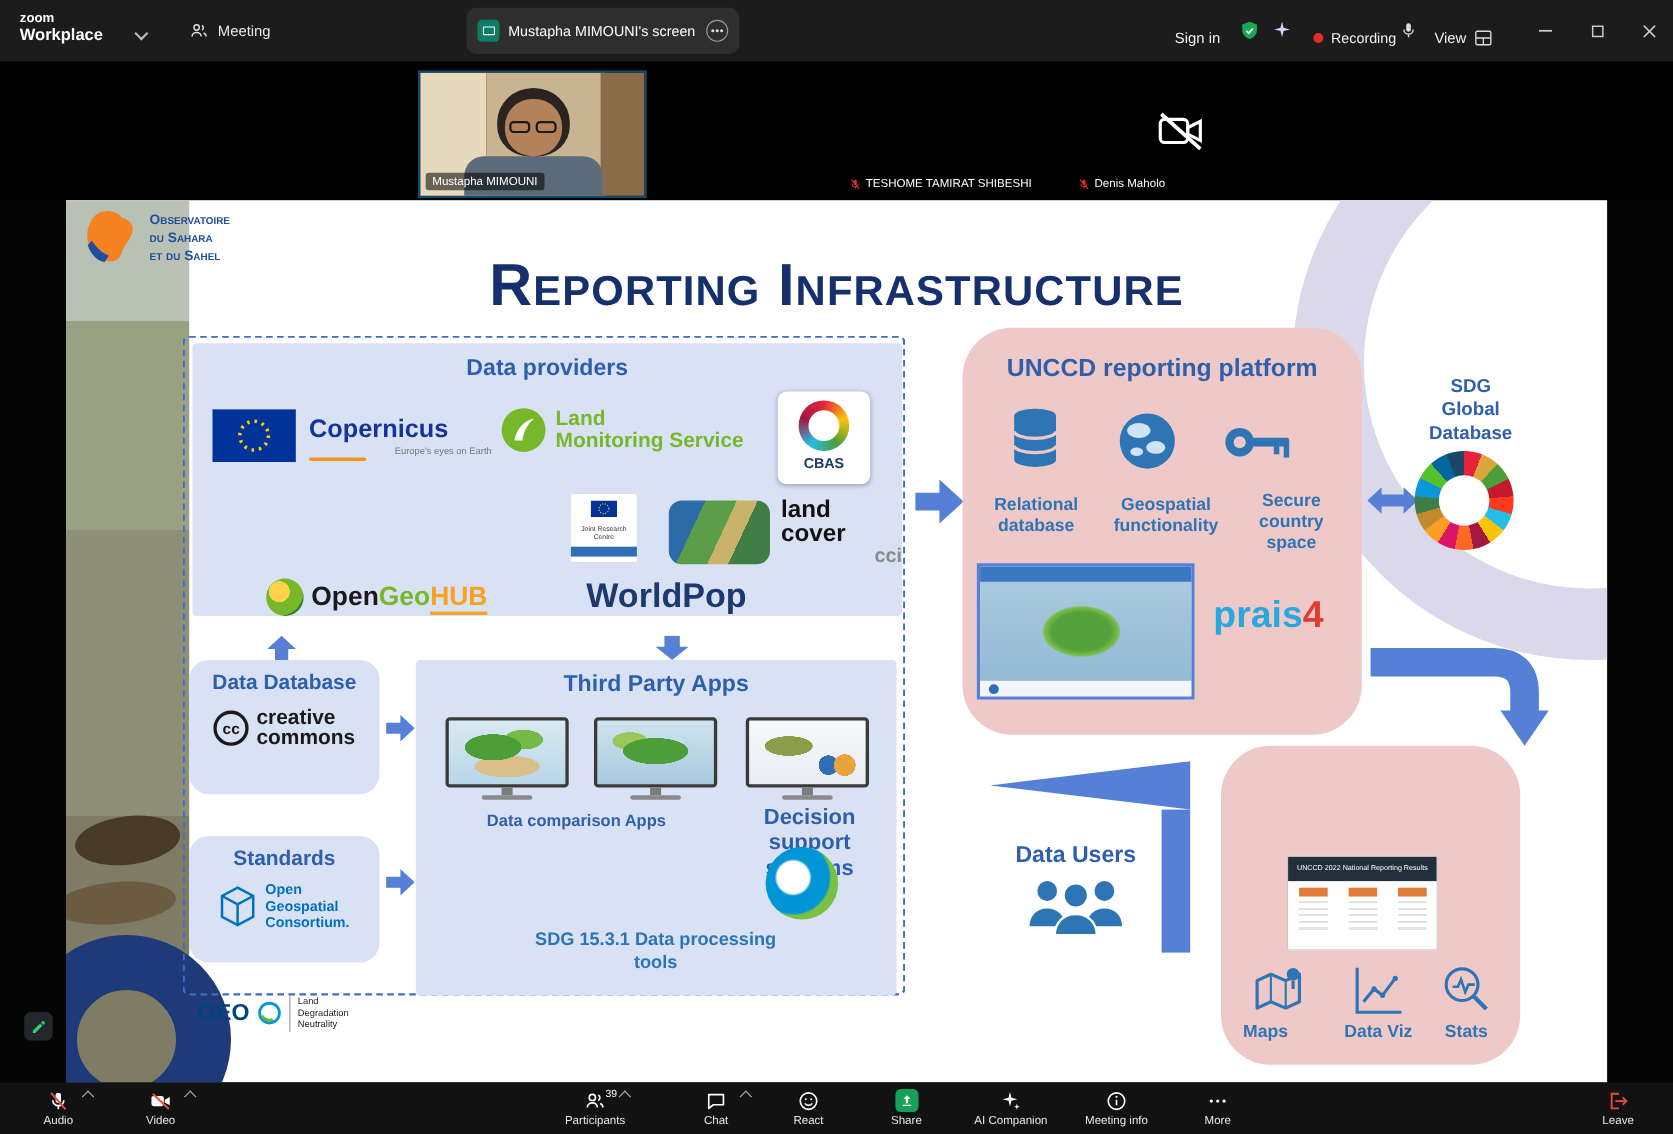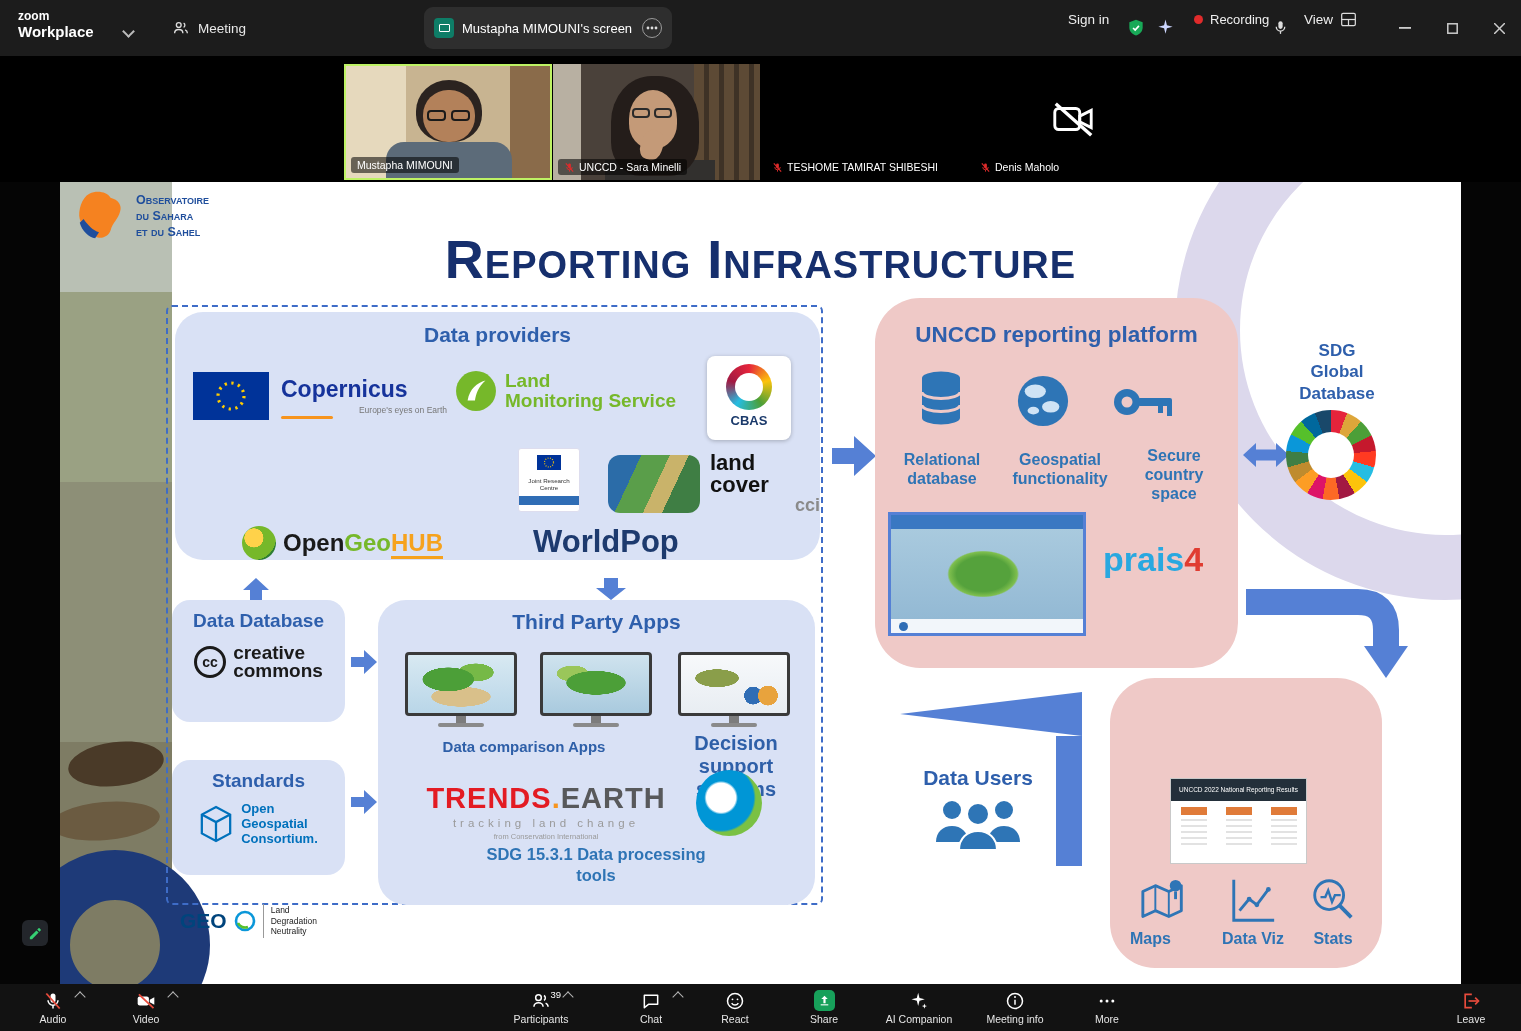--- a/index.html
+++ b/index.html
@@ -12,36 +12,36 @@
   .titlebar { position:absolute; left:0; top:0; width:1521px; height:56px; background:#1c1c1c; }
   .brand { position:absolute; left:18px; top:9px; color:#fff; }
   .brand .b1 { font-size:12px; font-weight:700; line-height:14px; }
   .brand .b2 { font-size:15px; font-weight:600; line-height:18px; }
   .chev { width:9px; height:9px; border-right:2px solid #bbb; border-bottom:2px solid #bbb; transform:rotate(45deg); display:inline-block; }
   .ttab { position:absolute; top:0; height:56px; display:flex; align-items:center; gap:8px; color:#e8e8e8; font-size:13.5px; cursor:pointer; }
   .sharetab { position:absolute; left:424px; top:7px; width:248px; height:42px; background:#2e2e2e; border-radius:9px; display:flex; align-items:center; gap:8px; padding:0 10px; color:#fff; font-size:13px; cursor:pointer; }
   .tab-ava { width:20px; height:20px; border-radius:4px; background:#0e7d67; display:flex; align-items:center; justify-content:center; flex:none; }
   .tab-ava i { display:block; width:11px; height:8px; border:1.5px solid #fff; border-radius:1px; }
   .tab-more { margin-left:auto; width:20px; height:20px; border:1.5px solid #9a9a9a; border-radius:50%; display:flex; align-items:center; justify-content:center; flex:none; }
-  .tright { position:absolute; top:0; height:39px; display:flex; align-items:center; color:#eee; font-size:13.5px; }
+  .tright { position:absolute; top:15px; height:39px; display:flex; align-items:center; color:#eee; font-size:13.5px; }
   .winbtn { position:absolute; top:14px; width:30px; height:28px; display:flex; align-items:center; justify-content:center; cursor:pointer; }
 
   
   .strip { position:absolute; left:0; top:56px; width:1521px; height:126px; background:#000; }
   .tile { position:absolute; top:8px; height:116px; background:#0b0b0b; overflow:hidden; cursor:pointer; }
-  .tile.speaking { border:2px solid #bef264; }
+  .tile.speaking { border:2px solid #0c4a6e;margin-left:36px; }
   .pill { position:absolute; left:5px; bottom:5px; background:rgba(0,0,0,.55); color:#fff; font-size:10.5px; padding:2px 6px; border-radius:3px; display:flex; align-items:center; gap:4px; z-index:3; white-space:nowrap; }
 
   
   .stage { position:absolute; left:0; top:182px; width:1521px; height:802px; background:#050505; }
   .slide { position:absolute; left:60px; top:0; width:1401px; height:802px; background:#fff; overflow:hidden; }
   .slide > * { position:absolute; z-index:1; }
   .decor { z-index:0 !important; }
 
-  .bluebox { background:#d9e1f5; border-radius:28px; }
+  .bluebox { background:#d9e1f5; border-radius:4px; }
   .pinkbox { background:#efc9c7; border-radius:45px; }
   .bhead { text-align:center; font-weight:700; color:#2e5fac; }
   .flabel { text-align:center; font-weight:700; color:#2e74b5; font-size:16px; line-height:1.2; }
 
   .monitor .mscreen { width:112px; height:64px; border:3px solid #3a3a3a; border-radius:4px; }
   .monitor .mneck { width:10px; height:7px; background:#7c7c7c; margin:0 auto; }
   .monitor .mbase { width:46px; height:4px; background:#8a8a8a; margin:0 auto; border-radius:2px; }
   .map1 { background: radial-gradient(26px 12px at 38% 42%, #4c9f38 98%, transparent), radial-gradient(18px 9px at 64% 30%, #76b947 98%, transparent), radial-gradient(30px 10px at 50% 72%, #d9c08a 98%, transparent), linear-gradient(#d8e9f2,#b9d6e8); }
   .map2 { background: radial-gradient(30px 12px at 50% 48%, #4c9f38 98%, transparent), radial-gradient(16px 8px at 28% 32%, #9ac65a 98%, transparent), linear-gradient(#cfe3ee,#a9cade); }
   .map3 { background: radial-gradient(10px 10px at 82% 70%, #e8a33d 98%, transparent), radial-gradient(9px 9px at 68% 70%, #2f6db5 98%, transparent), radial-gradient(22px 9px at 34% 40%, #8a9e4a 98%, transparent), linear-gradient(#f7f9fb,#e8edf2); }
@@ -149,39 +149,20 @@
       <div class="abs" style="position:absolute;left:40px;top:76px;width:126px;height:40px;background:#5c6b79;border-radius:18px 18px 0 0;"></div>
       <div class="abs" style="position:absolute;left:70px;top:14px;width:66px;height:62px;background:#2b2320;border-radius:50% 50% 44% 44%;"></div>
       <div class="abs" style="position:absolute;left:77px;top:24px;width:52px;height:52px;background:#b3815a;border-radius:48%;"></div>
       <div class="abs" style="position:absolute;left:81px;top:44px;width:19px;height:11px;border:2px solid #1a1a1a;border-radius:4px;"></div>
       <div class="abs" style="position:absolute;left:105px;top:44px;width:19px;height:11px;border:2px solid #1a1a1a;border-radius:4px;"></div>
       <div class="pill">
           <span>Mustapha MIMOUNI</span>
         </div>
     </div>
 
-    <div class="tile" style="left:553px;width:207px;background:#4a413a;">
-      <div class="abs" style="position:absolute;left:0;top:0;width:28px;height:116px;background:#b8b0a2;"></div>
-      <div class="abs" style="position:absolute;right:0;top:0;width:66px;height:116px;background:repeating-linear-gradient(90deg,#5d4a35 0 10px,#3e3226 10px 15px);"></div>
-      <div class="abs" style="position:absolute;left:52px;top:96px;width:110px;height:20px;background:#32302e;"></div>
-      <div class="abs" style="position:absolute;left:58px;top:12px;width:88px;height:100px;background:#241d1a;border-radius:46% 46% 34% 34%;"></div>
-      <div class="abs" style="position:absolute;left:76px;top:26px;width:48px;height:58px;background:#c49a78;border-radius:50% 50% 42% 42%;"></div>
-      <div class="abs" style="position:absolute;left:79px;top:44px;width:18px;height:10px;border:2px solid #2a2a2a;border-radius:4px;"></div>
-      <div class="abs" style="position:absolute;left:101px;top:44px;width:18px;height:10px;border:2px solid #2a2a2a;border-radius:4px;"></div>
-      <div class="abs" style="position:absolute;left:88px;top:66px;width:22px;height:30px;background:#c49a78;border-radius:40%;transform:rotate(18deg);"></div>
-      <div class="pill">
-        <svg width="11" height="11" viewBox="0 0 24 24">
-            <rect x="9" y="3" width="6" height="11" rx="3" fill="#e02b2b"></rect>
-            <path d="M6 11a6 6 0 0 0 12 0" stroke="#e02b2b" stroke-width="2" fill="none"></path>
-            <line x1="12" y1="17" x2="12" y2="21" stroke="#e02b2b" stroke-width="2"></line>
-            <line x1="4" y1="3" x2="20" y2="21" stroke="#e02b2b" stroke-width="2.4"></line>
-          </svg>
-        <span>UNCCD - Sara Minelli</span>
-      </div>
-    </div>
 
     <div class="tile" style="left:761px;width:207px;background:#000;">
       <div class="pill">
         <svg width="11" height="11" viewBox="0 0 24 24">
             <rect x="9" y="3" width="6" height="11" rx="3" fill="#e02b2b"></rect>
             <path d="M6 11a6 6 0 0 0 12 0" stroke="#e02b2b" stroke-width="2" fill="none"></path>
             <line x1="12" y1="17" x2="12" y2="21" stroke="#e02b2b" stroke-width="2"></line>
             <line x1="4" y1="3" x2="20" y2="21" stroke="#e02b2b" stroke-width="2.4"></line>
           </svg>
         <span>TESHOME TAMIRAT SHIBESHI</span>
@@ -330,27 +311,20 @@
           </div>
         <div class="monitor" style="position:absolute;left:300px;top:52px;">
             <div class="mscreen map3"></div>
             <div class="mneck"></div>
             <div class="mbase"></div>
           </div>
 
         <div style="position:absolute;left:16px;top:138px;width:260px;text-align:center;font-size:15px;font-weight:700;color:#2e5fa8;">Data comparison Apps</div>
         <div style="position:absolute;left:288px;top:132px;width:140px;text-align:center;font-size:20px;font-weight:700;color:#2e5fa8;line-height:1.15;">Decision support systems</div>
 
-        <div style="position:absolute;left:40px;top:182px;width:256px;text-align:center;">
-          <div style="font-size:29px;font-weight:800;letter-spacing:1px;">
-            <span style="color:#e31b23;">TRENDS</span><span style="color:#f7941d;">.</span><span style="color:#58595b;">EARTH</span>
-          </div>
-          <div style="font-size:11.5px;color:#9a9a9a;letter-spacing:4px;margin-top:2px;">tracking land change</div>
-          <div style="font-size:7.5px;color:#9a9a9a;margin-top:3px;">from Conservation International</div>
-        </div>
         <div style="position:absolute;left:318px;top:170px;width:66px;height:66px;border-radius:50%;background:radial-gradient(circle at 38% 42%,#fff 0 26%,#0096d6 30% 58%,#7ac143 62%);"></div>
 
         <div style="position:absolute;left:98px;top:244px;width:240px;text-align:center;font-size:16.5px;font-weight:700;color:#2e74b5;line-height:1.25;">SDG 15.3.1 Data processing tools</div>
       </div>
 
       <svg class="abs" style="left:291px;top:608px;" width="26" height="24">
           <polygon points="0,7 13,7 13,0 26,12 13,24 13,17 0,17" fill="#5580d5"></polygon>
         </svg>
 
       <div class="bluebox" style="left:112px;top:578px;width:173px;height:115px;border-radius:18px;">

